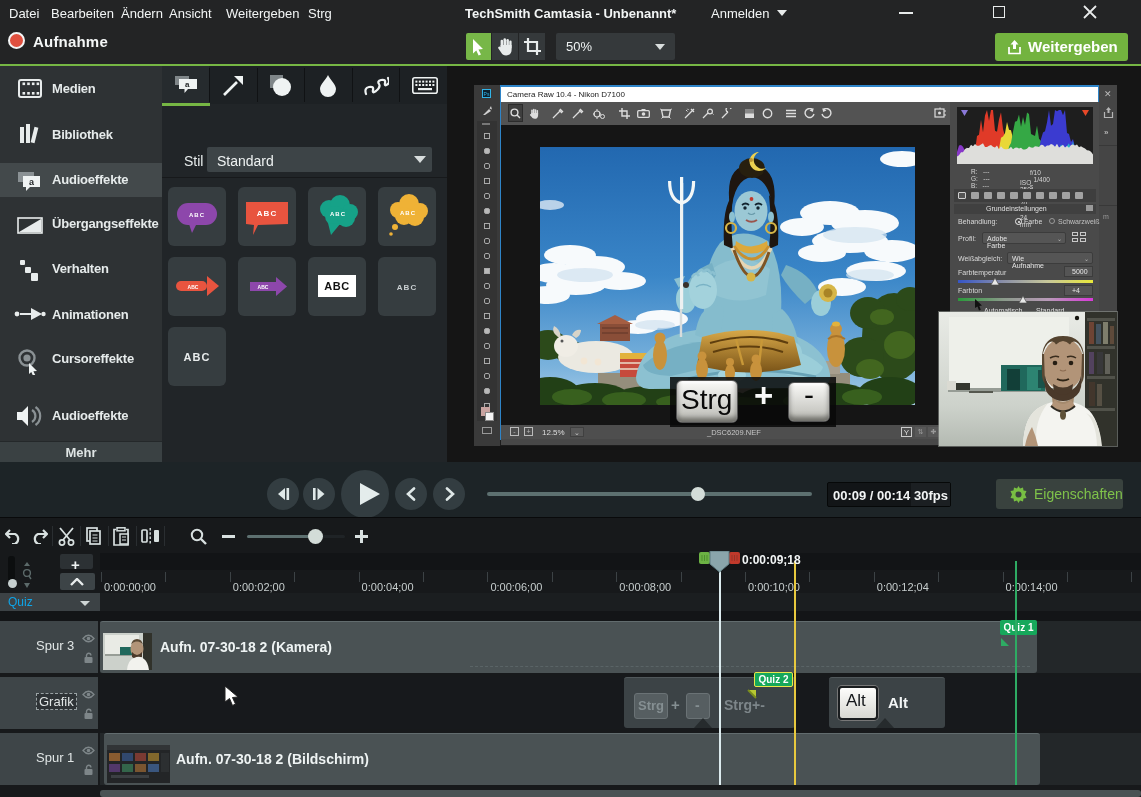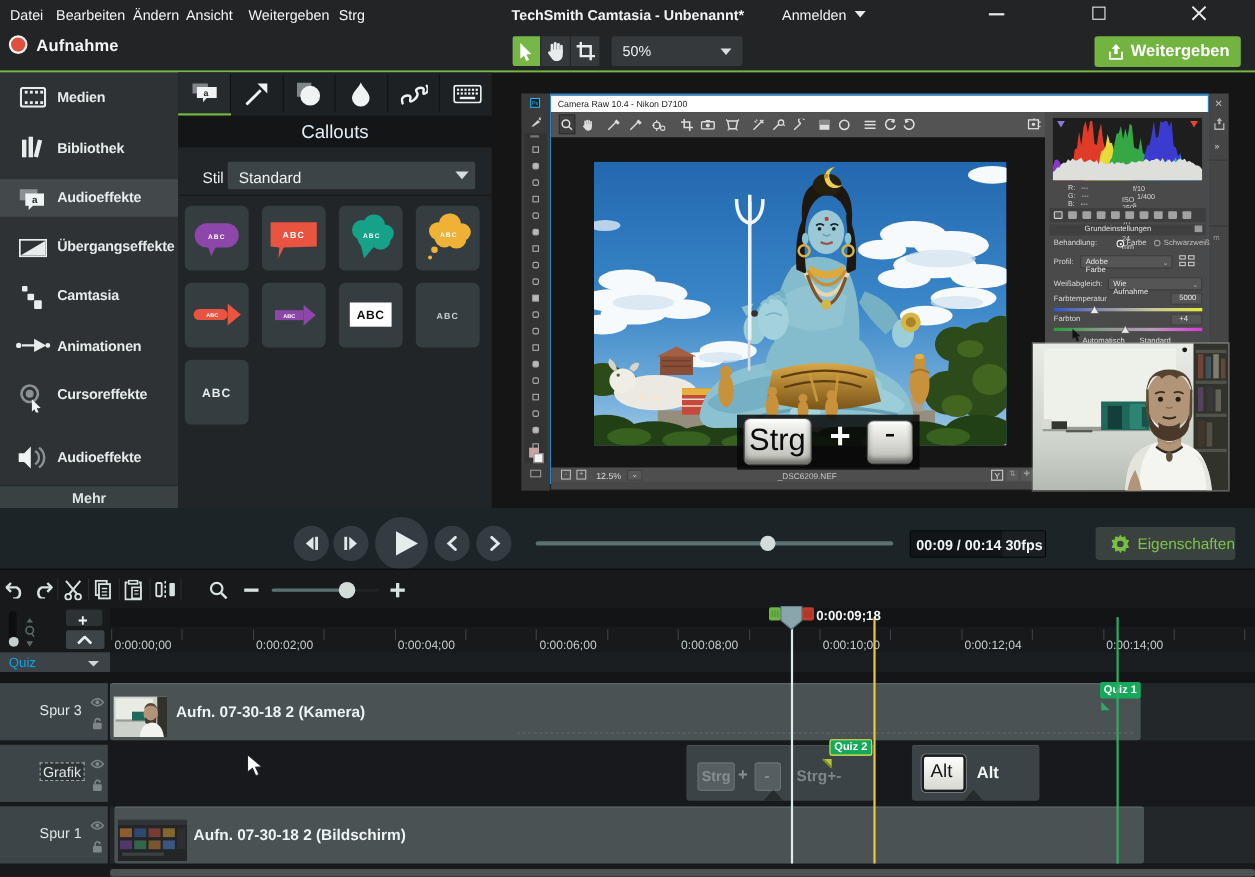--- a/index.html
+++ b/index.html
@@ -101,21 +101,21 @@
         <rect x="1" y="1" width="24" height="15" fill="none" stroke="#e8ecec" stroke-width="1.6"></rect>
         <path d="M2 15 L24 2 V15 Z" fill="#e8ecec"></path>
       </svg>
   <span class="abs sbt" style="left:52px;top:150px;">Übergangseffekte</span>
 
   <svg class="abs" style="left:18px;top:192px;" width="24" height="24" viewBox="0 0 24 24">
         <rect x="2" y="2" width="5" height="5" rx="1" fill="#e8ecec"></rect>
         <rect x="7" y="9" width="6" height="6" rx="1" fill="#e8ecec"></rect>
         <rect x="13" y="15" width="7" height="8" rx="1" fill="#e8ecec"></rect>
       </svg>
-  <span class="abs sbt" style="left:52px;top:195px;">Camtasia</span>
+  <span class="abs sbt" style="left:52px;top:195px;">Verhalten</span>
 
   <svg class="abs" style="left:14px;top:241px;" width="32" height="14" viewBox="0 0 32 14">
         <circle cx="3" cy="7" r="2.4" fill="#e8ecec"></circle>
         <path d="M6 7 H20" stroke="#e8ecec" stroke-width="2"></path>
         <path d="M17 1 L28 7 L17 13 Z" fill="#e8ecec"></path>
         <circle cx="29.5" cy="7" r="2.2" fill="#e8ecec"></circle>
       </svg>
   <span class="abs sbt" style="left:52px;top:241px;">Animationen</span>
 
   <svg class="abs" style="left:16px;top:283px;" width="26" height="26" viewBox="0 0 26 26">
@@ -178,21 +178,20 @@
           <rect x="20.4" y="3.6" width="2" height="2"></rect>
           <rect x="3.4" y="7" width="2" height="2"></rect>
           <rect x="6.8" y="7" width="2" height="2"></rect>
           <rect x="10.2" y="7" width="2" height="2"></rect>
           <rect x="13.6" y="7" width="2" height="2"></rect>
           <rect x="17" y="7" width="2" height="2"></rect>
           <rect x="20.4" y="7" width="2" height="2"></rect>
           <rect x="6" y="11" width="14" height="2.2"></rect>
         </g>
       </svg>
-  <div class="abs" style="left:0;top:39px;width:285px;height:29px;background:#131517;color:#e4ecf4;font-size:17px;text-align:center;line-height:29px;">Callouts</div>
   <span class="abs" style="left:22px;top:87px;color:#e8eded;font-size:14px;font-weight:normal;">Stil</span>
   <span class="abs" style="left:45px;top:81px;width:225px;height:25px;background:#3d4447;border-radius:2px;"></span>
   <span class="abs" style="left:55px;top:87px;color:#eef2f2;font-size:14px;">Standard</span>
   <span class="abs" style="left:252px;top:90px;width:0;height:0;border-left:6px solid transparent;border-right:6px solid transparent;border-top:7px solid #d8dddd;"></span>
   <div class="abs" style="left:0;top:111px;width:285px;height:1px;background:#17191b;"></div>
   <div class="abs tile" style="left:6px;top:121px;">
     <svg width="58" height="59" viewBox="0 0 58 59">
           <rect x="9" y="16" width="40" height="22" rx="11" fill="#8d47ab"></rect>
           <path d="M20 34 L30 34 L24 46 Z" fill="#8d47ab"></path>
           <text x="29" y="30" text-anchor="middle" font-size="6" font-weight="bold" fill="#fff" letter-spacing="1">ABC</text>

